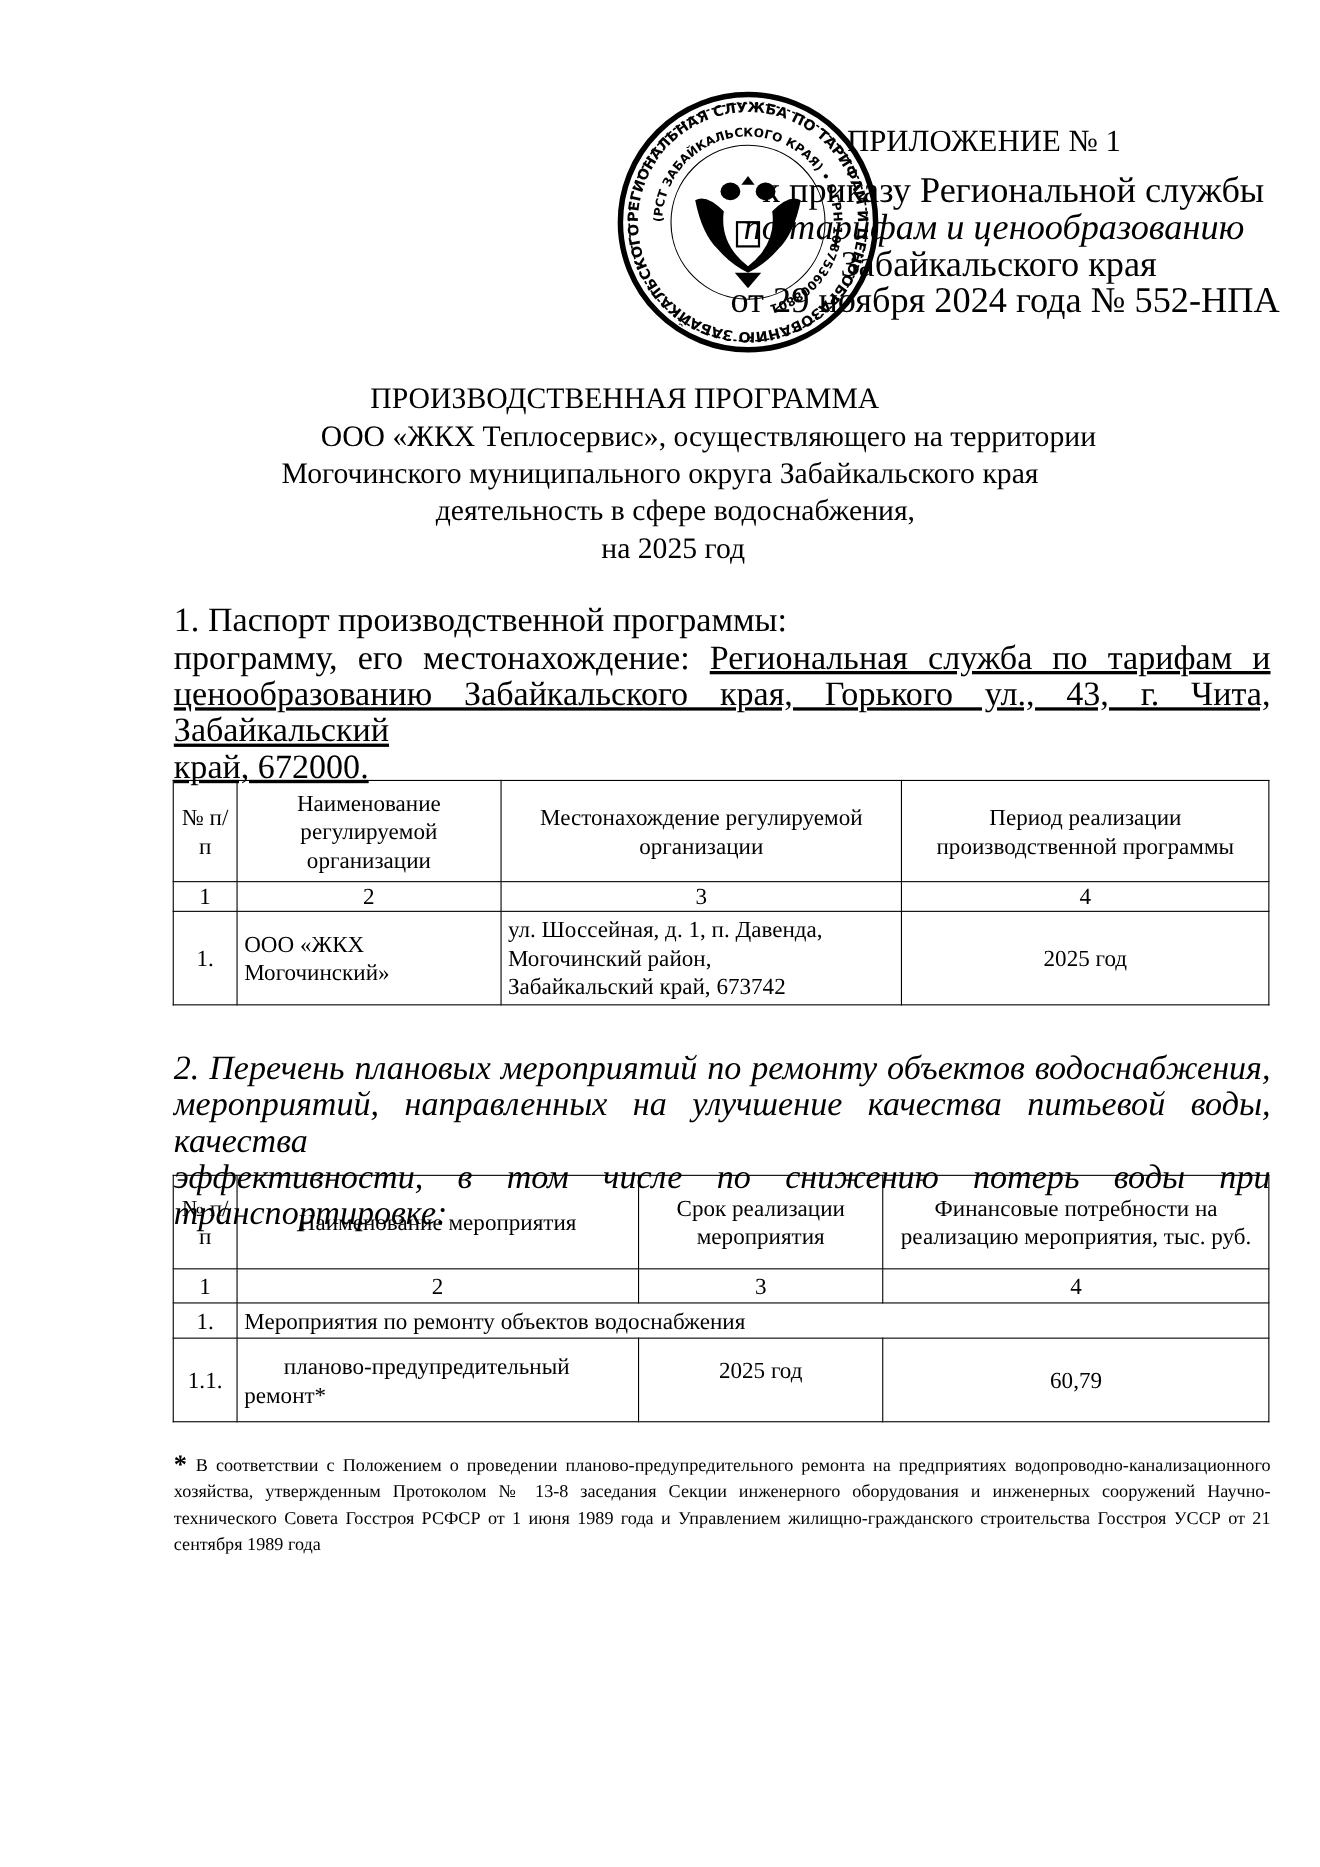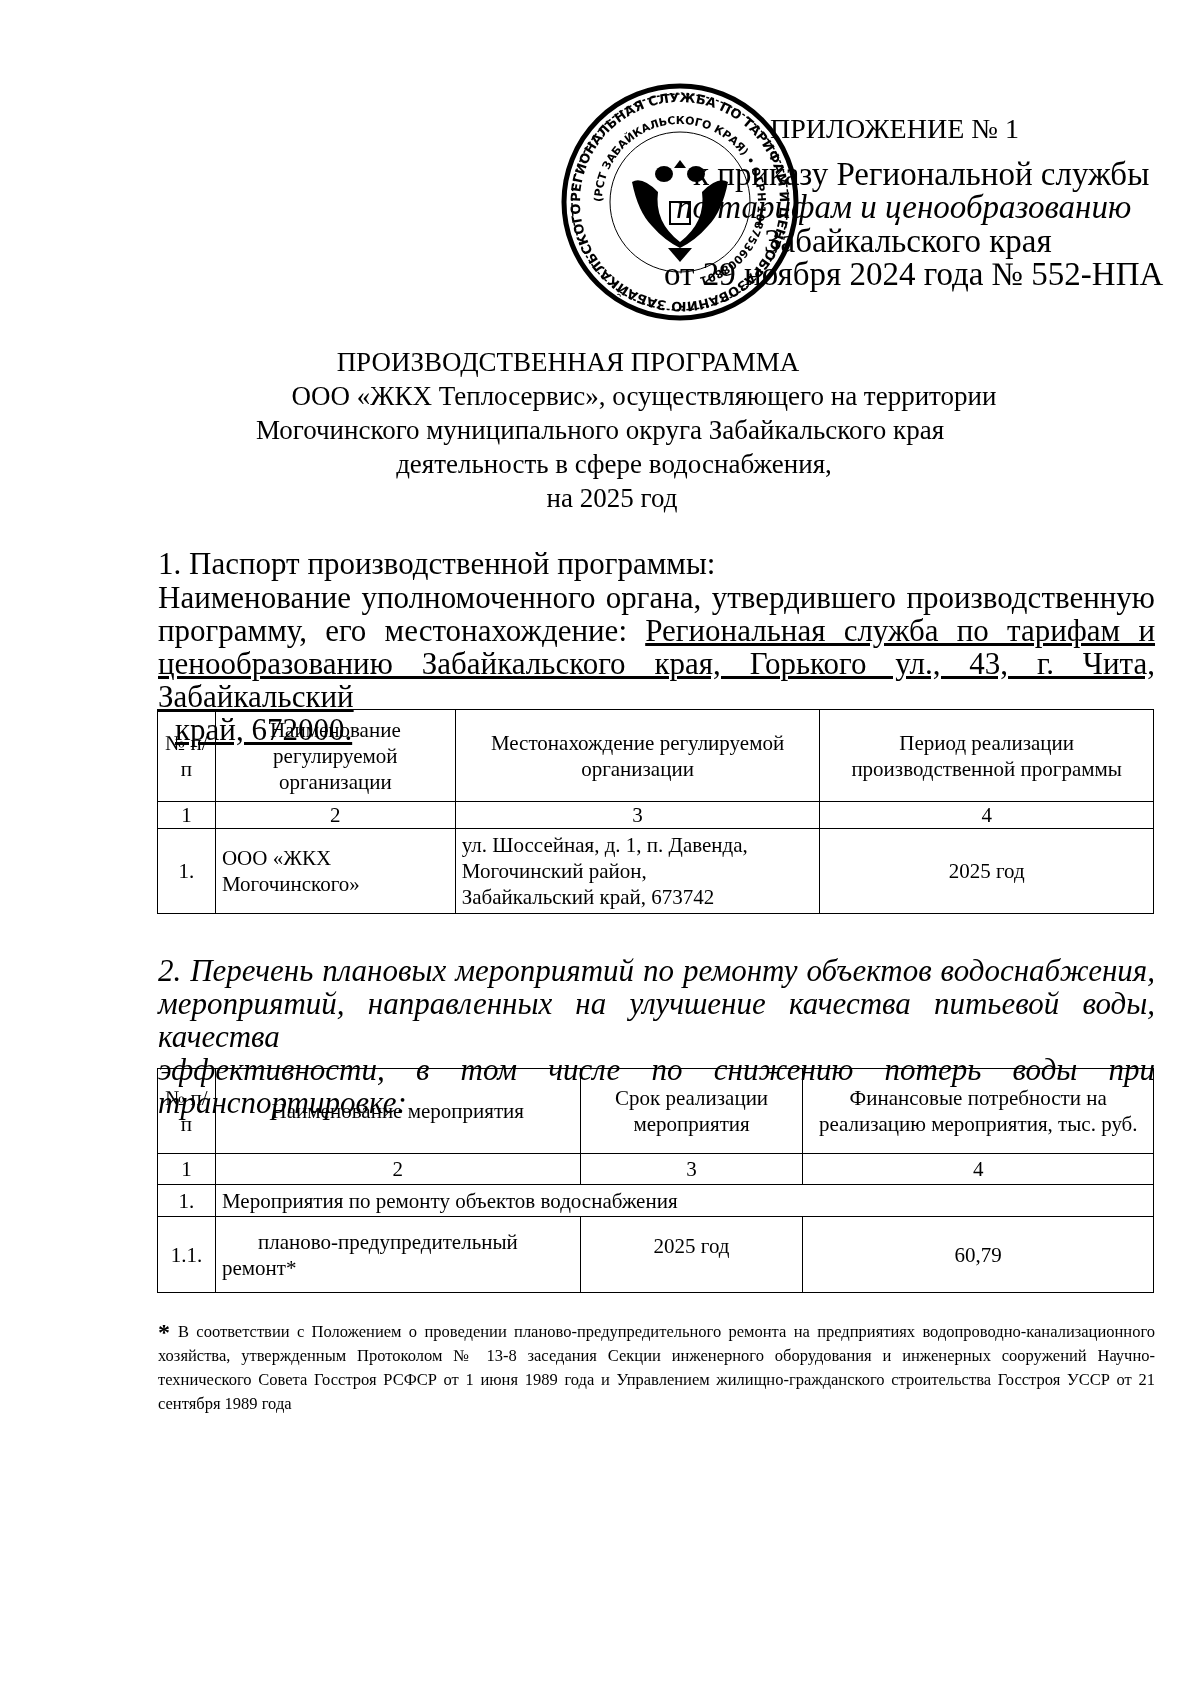--- a/index.html
+++ b/index.html
@@ -55,24 +55,23 @@
 <div class="hdr" style="left:664px; top:257px;">от 29 ноября 2024 года № 552-НПА</div>
 
 <div class="title-line" style="left:-32px; top:345px;">ПРОИЗВОДСТВЕННАЯ ПРОГРАММА</div>
 <div class="title-line" style="left:44px; top:379px;">ООО «ЖКХ Теплосервис», осуществляющего на территории</div>
 <div class="title-line" style="left:0px; top:413px;">Могочинского муниципального округа Забайкальского края</div>
 <div class="title-line" style="left:14px; top:447px;">деятельность в сфере водоснабжения,</div>
 <div class="title-line" style="left:12px; top:481px;">на 2025 год</div>
 
 <div class="para" style="top:547px;">1. Паспорт производственной программы:</div>
 <div class="para" style="top:581px;">
-  <span class="just-line">Наименование уполномоченного органа, утвердившего производственную</span>
   <span class="just-line"><span>программу, его местонахождение:</span> <span class="u">Региональная служба по тарифам и</span></span>
   <span class="just-line u">ценообразованию Забайкальского края, Горького ул., 43, г. Чита, Забайкальский</span>
-  <span class="u" style="display:block;margin-left:17px;">край, 672000.</span>
+  <span class="u" style="display:block;">край, 672000.</span>
 </div>
 
 <table style="left:157px; top:709px; width:997px;">
   <colgroup>
       <col style="width:58px">
       <col style="width:240px">
       <col style="width:365px">
       <col style="width:334px">
     </colgroup>
   <tbody>
@@ -85,21 +84,21 @@
   <tr style="height:27px;">
     <td>1</td>
     <td>2</td>
     <td>3</td>
     <td>4</td>
   </tr>
   <tr style="height:85px;">
     <td>1.</td>
     <td class="left">
       <div>ООО «ЖКХ</div>
-      <div>Могочинского»</div>
+      <div>Могочинский»</div>
     </td>
     <td class="left">
       <div>ул. Шоссейная, д. 1, п. Давенда,</div>
       <div>Могочинский район,</div>
       <div>Забайкальский край, 673742</div>
     </td>
     <td>2025 год</td>
   </tr>
 </tbody>
   </table>

